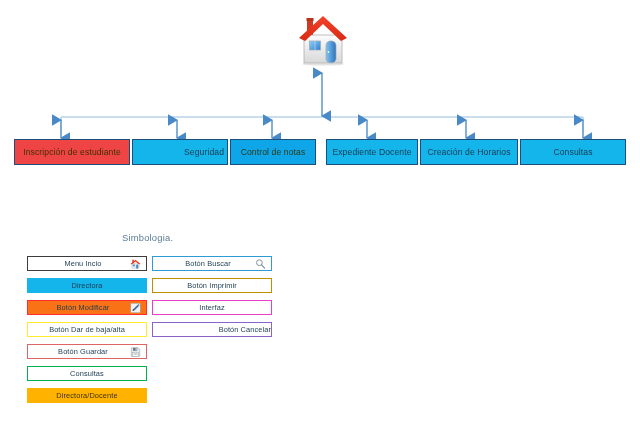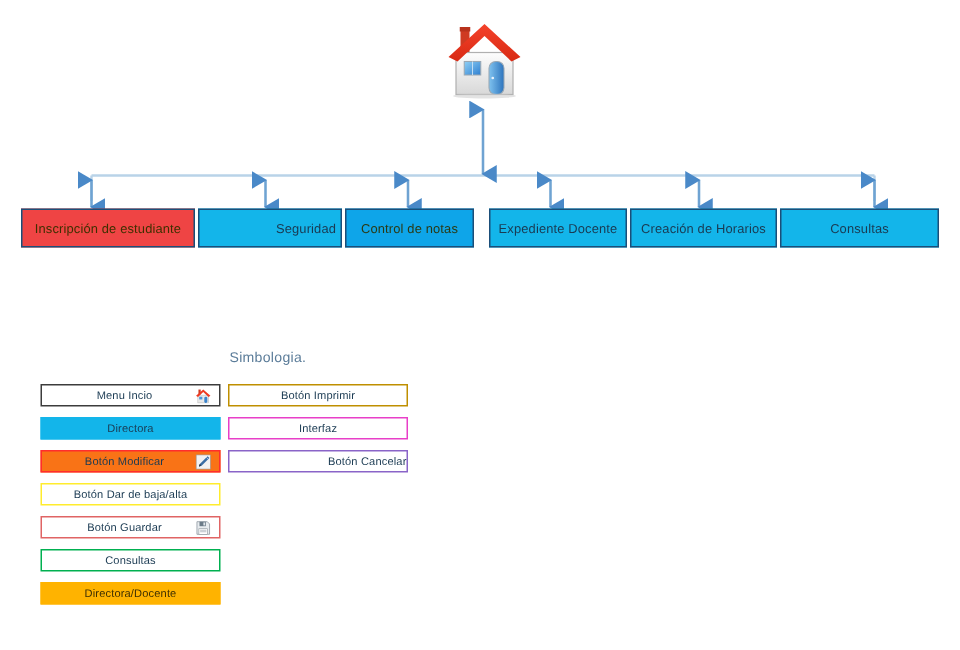--- a/index.html
+++ b/index.html
@@ -60,21 +60,20 @@
   }
 
   
   .simbologia-title {
     position: absolute;
     left: 122px;
     top: 232px;
     font-size: 9.4px;
     color: #5b7c99;
     letter-spacing: 0.2px;
-    margin-left: 31px;
   }
 
   
   .legend {
     position: absolute;
     left: 0;
     top: 256px;
     width: 320px;
   }
   .legend-col {
@@ -253,20 +252,30 @@
     </div>
     <div class="legend-item" style="background: rgb(255, 255, 255); border-color: rgb(0, 176, 80); color: rgb(26, 58, 82);">
       <span class="legend-label">Consultas</span>
     </div>
     <div class="legend-item" style="background: rgb(255, 179, 0); border-color: rgb(255, 179, 0); color: rgb(63, 48, 0);">
       <span class="legend-label">Directora/Docente</span>
     </div>
   </div>
 
   <div class="legend-col right">
+    <div class="legend-item has-icon" style="background: rgb(255, 255, 255); border-color: rgb(46, 155, 214); color: rgb(26, 58, 82);">
+      <span class="legend-label">Botón Buscar</span>
+      <span class="legend-icon">
+        <svg width="11" height="11" viewBox="0 0 11 11">
+          <circle cx="4.4" cy="4.2" r="2.9" fill="#f7f7f7" stroke="#7d8b99" stroke-width="0.9"></circle>
+          <circle cx="4.4" cy="4.2" r="1.7" fill="#ffffff"></circle>
+          <line x1="6.5" y1="6.4" x2="9.6" y2="9.6" stroke="#7d8b99" stroke-width="1.1" stroke-linecap="round"></line>
+        </svg>
+      </span>
+    </div>
     <div class="legend-item" style="background: rgb(255, 255, 255); border-color: rgb(191, 143, 0); color: rgb(26, 58, 82);">
       <span class="legend-label">Botón Imprimir</span>
     </div>
     <div class="legend-item" style="background: rgb(255, 255, 255); border-color: rgb(232, 63, 200); color: rgb(26, 58, 82);">
       <span class="legend-label">Interfaz</span>
     </div>
     <div class="legend-item" style="background: rgb(255, 255, 255); border-color: rgb(138, 100, 200); color: rgb(26, 58, 82); justify-content: flex-end;">
       <span class="legend-label">Botón Cancelar</span>
     </div>
   </div>

